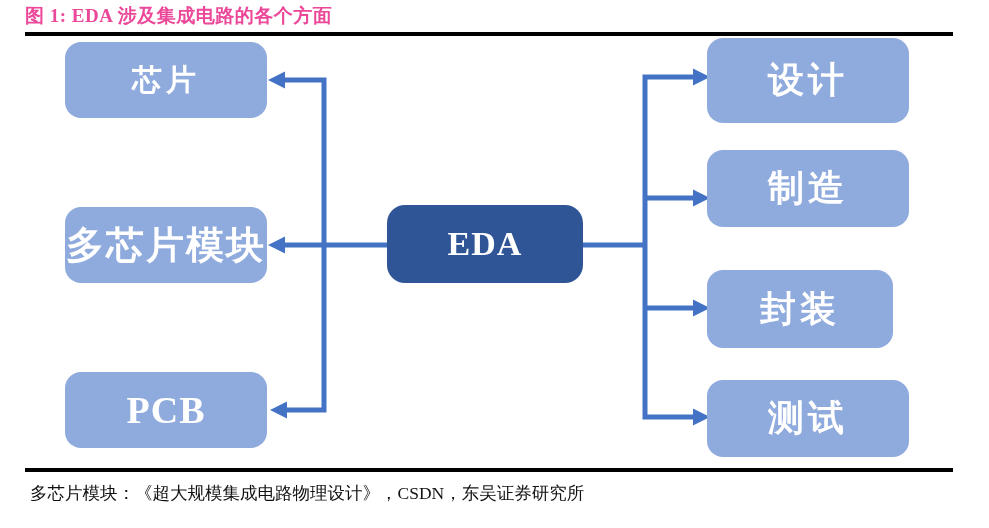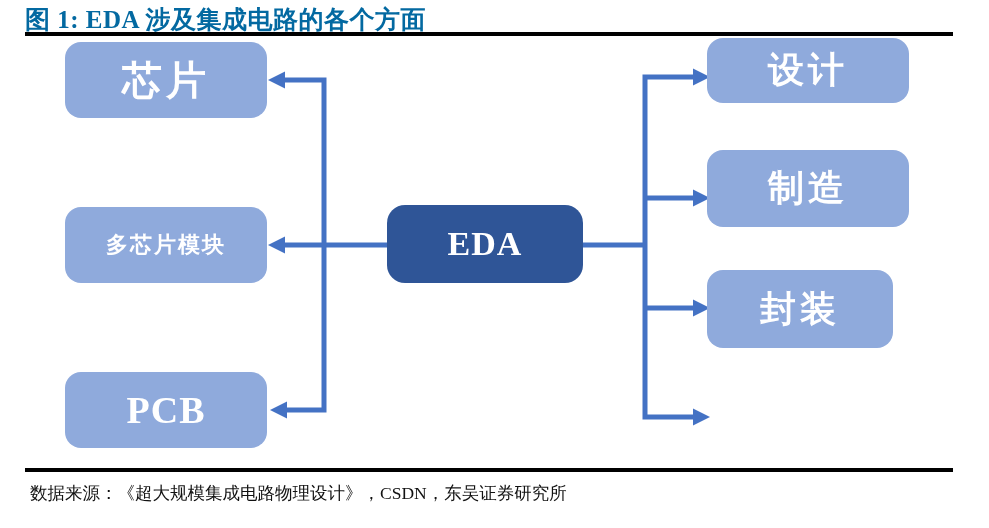--- a/index.html
+++ b/index.html
@@ -8,23 +8,23 @@
     position: relative;
     width: 989px;
     height: 528px;
     background: #ffffff;
     overflow: hidden;
   }
   .fig-title {
     position: absolute;
     left: 25px;
     top: 3px;
-    font-size: 25px;
+    font-size: 19px;
     font-weight: bold;
-    color: #0369a1;
+    color: #ec4899;
     white-space: nowrap;
     letter-spacing: 0.5px;
   }
   .rule {
     position: absolute;
     left: 25px;
     width: 928px;
     height: 4px;
     background: #000000;
   }
@@ -55,28 +55,28 @@
     background: #8faadc;
     border-radius: 16px;
     color: #ffffff;
     display: flex;
     align-items: center;
     justify-content: center;
     text-align: center;
     font-weight: 600;
     letter-spacing: 4px;
   }
-  .node-chip   { left: 65px;  top: 42px;  width: 202px; height: 76px; font-size: 40px; }
-  .node-mcm    { left: 65px;  top: 207px; width: 202px; height: 76px; font-size: 22px; letter-spacing: 2px; }
+  .node-chip   { left: 65px;  top: 42px;  width: 202px; height: 76px; font-size: 30px; }
+  .node-mcm    { left: 65px;  top: 207px; width: 202px; height: 76px; font-size: 38px; letter-spacing: 2px; }
   .node-pcb    { left: 65px;  top: 372px; width: 202px; height: 76px; font-size: 38px; letter-spacing: 1px; }
   .node-eda {
     left: 387px; top: 205px; width: 196px; height: 78px;
     background: #2f5597; font-size: 34px; letter-spacing: 1px; border-radius: 18px;
   }
-  .node-design { left: 707px; top: 38px;  width: 202px; height: 65px; font-size: 36px; justify-content: center; }
+  .node-design { left: 707px; top: 38px;  width: 202px; height: 85px; font-size: 36px; justify-content: center; }
   .node-mfg    { left: 707px; top: 150px; width: 202px; height: 77px; font-size: 36px; }
   .node-pkg    { left: 707px; top: 270px; width: 186px; height: 78px; font-size: 36px; }
   .node-test   { left: 707px; top: 380px; width: 202px; height: 77px; font-size: 36px; }
 </style>
 </head>
 <body>
 
 <div class="page">
 
   <div class="fig-title">图 1:  EDA 涉及集成电路的各个方面</div>
@@ -121,17 +121,20 @@
 
   <div class="node node-design">
     <span>设计</span>
   </div>
   <div class="node node-mfg">
     <span>制造</span>
   </div>
   <div class="node node-pkg">
     <span>封装</span>
   </div>
+  <div class="node node-test">
+    <span>测试</span>
+  </div>
 
   <div class="rule rule-bottom"></div>
-  <div class="fig-source">数据来源：《超大规模集成电路物理设计》，CSDN，东吴证券研究所</div>
+  <div class="fig-source">多芯片模块：《超大规模集成电路物理设计》，CSDN，东吴证券研究所</div>
 
 </div>
 
 </body></html>

